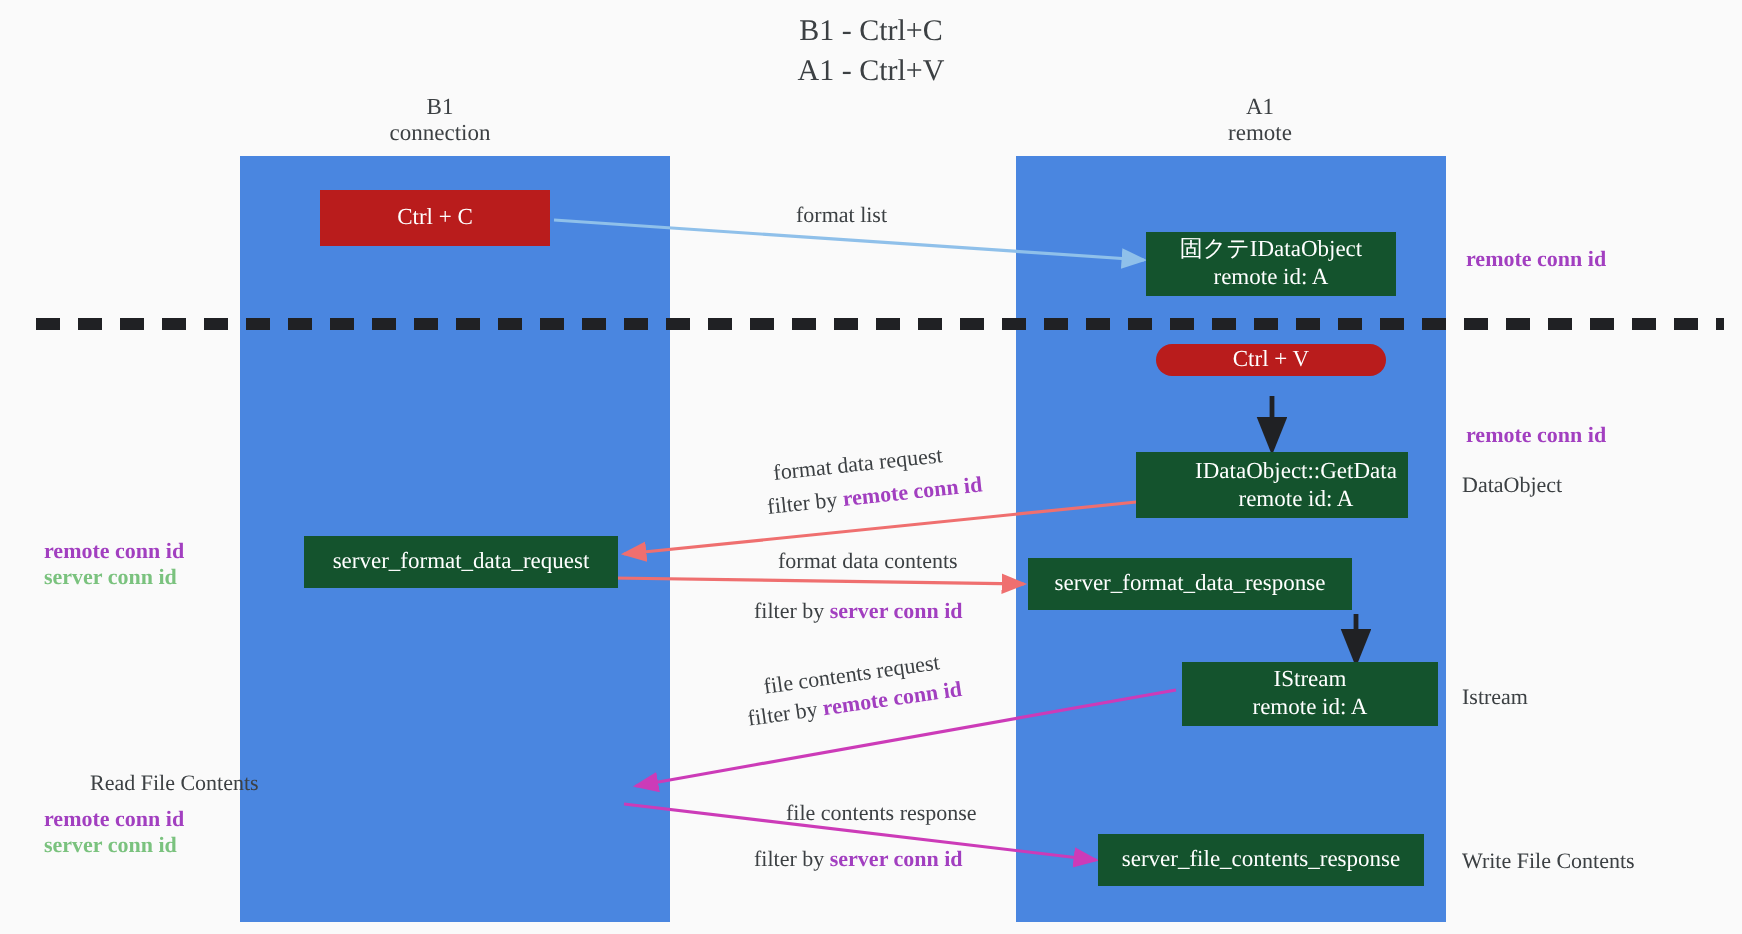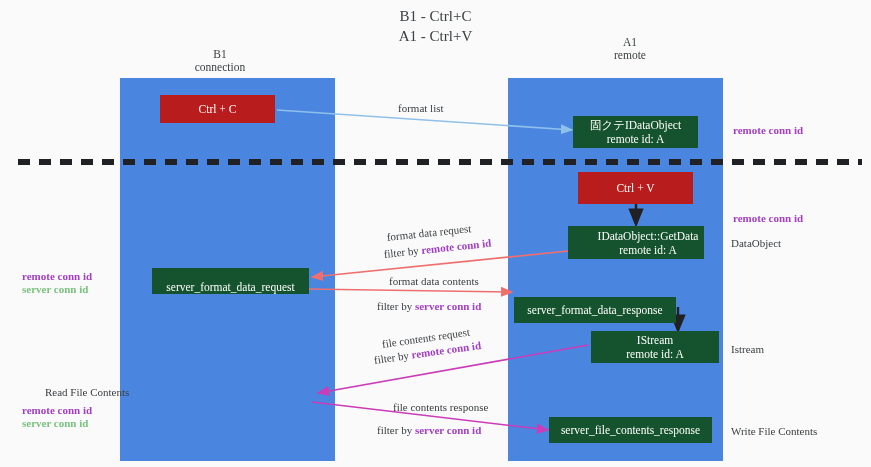--- a/index.html
+++ b/index.html
@@ -35,21 +35,21 @@
 
   <div class="title">
     <span class="sub">B1 - Ctrl+C</span>
     <span class="sub">A1 - Ctrl+V</span>
   </div>
 
   <div class="col-head" style="left:140px;top:48px;width:160px;">
     <span class="sub">B1</span>
     <span class="sub">connection</span>
   </div>
-  <div class="col-head" style="left:550px;top:36px;width:160px;">
+  <div class="col-head" style="left:550px;top:48px;width:160px;">
     <span class="sub">A1</span>
     <span class="sub">remote</span>
   </div>
 
   <div class="lane" style="left:120px;top:78px;width:215px;height:383px;"></div>
   <div class="lane" style="left:508px;top:78px;width:215px;height:383px;"></div>
 
   <svg width="871" height="467">
     <defs>
       <marker id="ah-blue" markerWidth="9" markerHeight="9" refX="7" refY="3.2" orient="auto">
@@ -85,34 +85,34 @@
 
   <div class="box green" style="left:160px;top:95px;width:115px;height:28px;">
     <span>Ctrl + C</span>
   </div>
 
   <div class="box orange" style="left:573px;top:116px;width:125px;height:32px;">
     <span>固クテIDataObject</span>
     <span>remote id: A</span>
   </div>
 
-  <div class="box green" style="left:578px;top:172px;width:115px;height:32px;">
+  <div class="box green" style="left:578px;top:172px;width:115px;height:16px;border-radius:12px;">
     <span>Ctrl + V</span>
   </div>
 
   <div class="box orange" style="left:568px;top:226px;width:136px;height:33px;padding-left:24px;">
     <span>IDataObject::GetData</span>
     <span>remote id: A</span>
   </div>
 
-  <div class="box orange" style="left:152px;top:268px;width:157px;height:26px;justify-content:flex-end;">
+  <div class="box orange" style="left:152px;top:268px;width:157px;height:26px;">
     <span>server_format_data_request</span>
   </div>
 
-  <div class="box orange" style="left:514px;top:279px;width:162px;height:26px;margin-top:18px;">
+  <div class="box orange" style="left:514px;top:279px;width:162px;height:26px;">
     <span>server_format_data_response</span>
   </div>
 
   <div class="box orange" style="left:591px;top:331px;width:128px;height:32px;">
     <span>IStream</span>
     <span>remote id: A</span>
   </div>
 
 
   <div class="box orange" style="left:549px;top:417px;width:163px;height:26px;">

